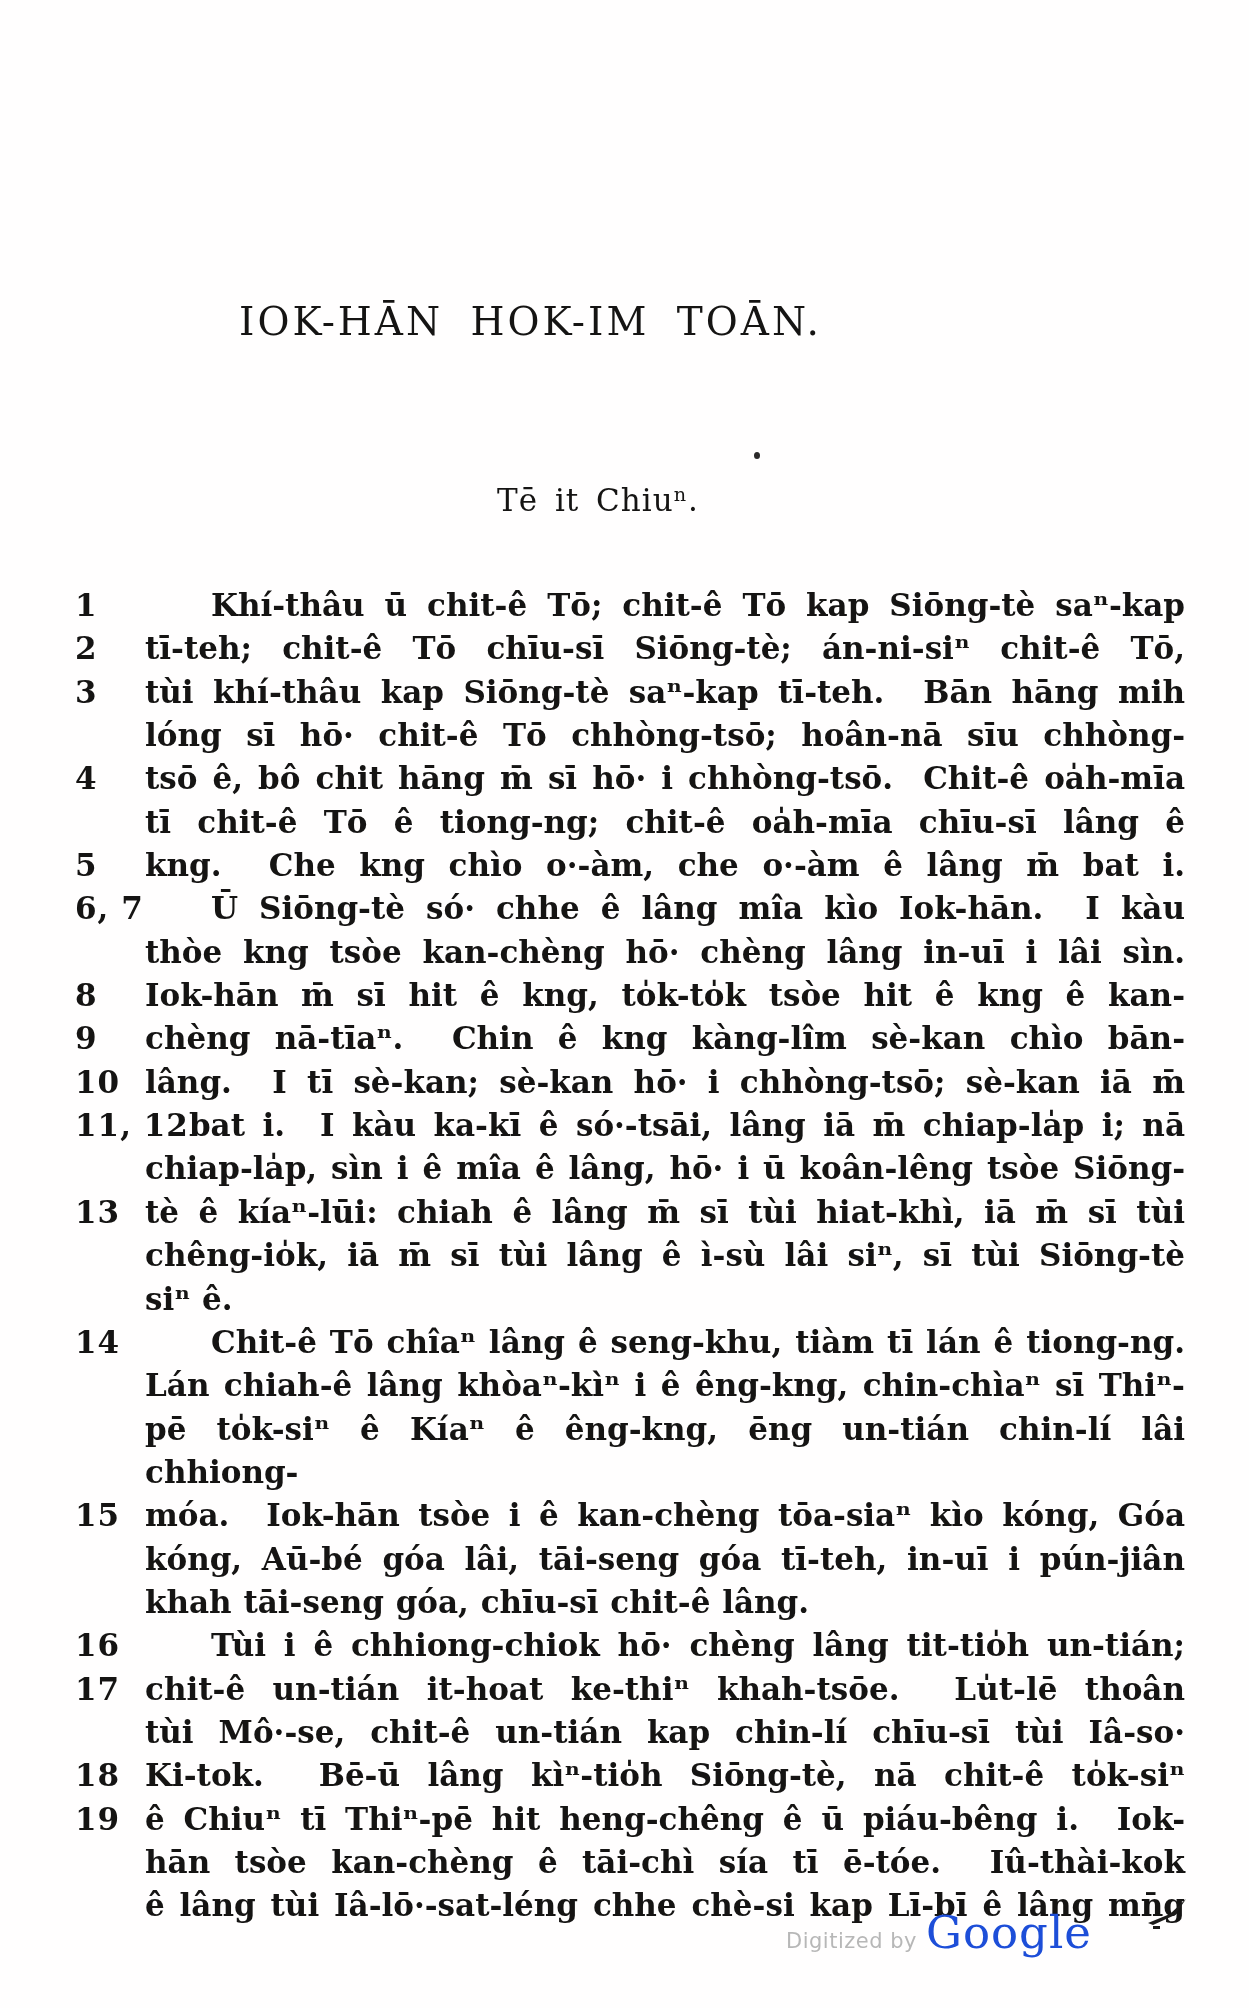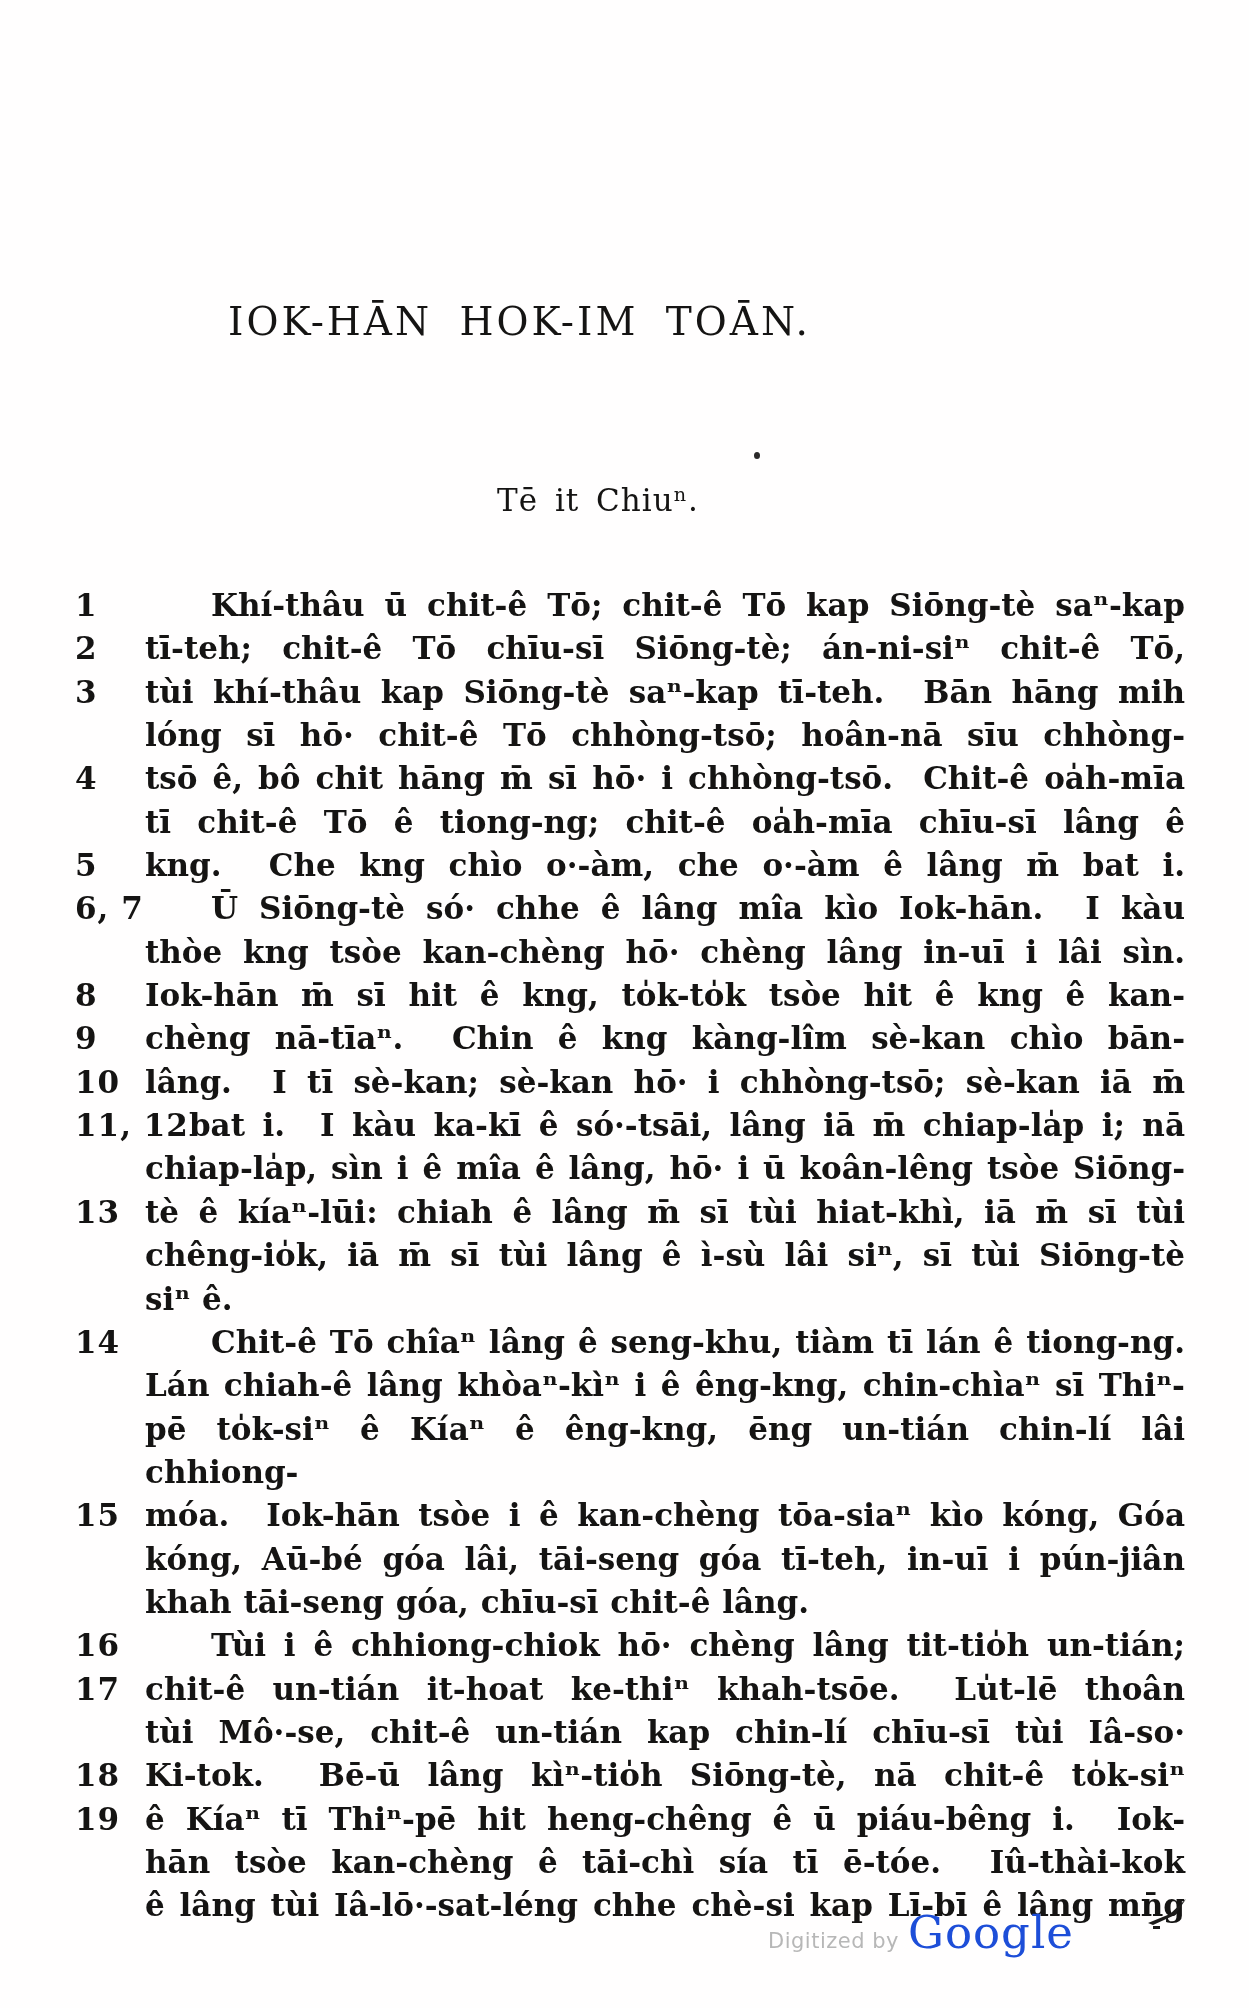--- a/index.html
+++ b/index.html
@@ -5,21 +5,21 @@
   html,body { margin:0; padding:0; background:#ffffff; }
   .page {
     position:relative;
     width:1249px; height:2008px;
     background:#fffefe;
     font-family:"DejaVu Serif", serif;
     color:#151413;
     overflow:hidden;
   }
   .title {
-    position:absolute; left:228px; top:299px; margin:0;
+    position:absolute; left:239px; top:299px; margin:0;
     font-size:39px; font-weight:normal;
     letter-spacing:3px; word-spacing:12px;
     white-space:nowrap;
   }
   .subtitle {
     position:absolute; left:497px; top:482px; margin:0;
     font-size:31px; font-weight:normal;
     letter-spacing:1px; word-spacing:6px;
     white-space:nowrap;
   }
@@ -39,21 +39,21 @@
   .text {
     flex:1 1 auto;
     text-align:justify; text-align-last:justify;
     white-space:pre-wrap;
     word-spacing:1px;
   }
   .text.short { text-align-last:left; }
   .text.indent { text-indent:66px; }
   .pen-mark { position:absolute; left:1146px; top:1896px; }
   .watermark {
-    position:absolute; left:768px; top:1906px;
+    position:absolute; left:786px; top:1906px;
     display:flex; align-items:baseline;
   }
   .wm-prefix {
     font-family:"DejaVu Sans", sans-serif;
     font-size:21px; color:#b7b7b7; letter-spacing:0.5px;
   }
   .wm-logo {
     font-family:"DejaVu Serif", serif;
     font-size:45px; color:#1d4ed8;
     margin-left:9px; letter-spacing:1px;
@@ -201,21 +201,21 @@
     <span class="text">tùi Mô·-se, chit-ê un-tián kap chin-lí chīu-sī tùi Iâ-so·</span>
   </div>
 
   <div class="line">
     <span class="num">18</span>
     <span class="text">Ki-tok.  Bē-ū lâng kìⁿ-tio̍h Siōng-tè, nā chit-ê to̍k-siⁿ</span>
   </div>
 
   <div class="line">
     <span class="num">19</span>
-    <span class="text">ê Kíaⁿ tī Thiⁿ-pē hit heng-chêng ê ū piáu-bêng i.  Iok-</span>
+    <span class="text">ê Chiuⁿ tī Thiⁿ-pē hit heng-chêng ê ū piáu-bêng i.  Iok-</span>
   </div>
 
   <div class="line">
     <span class="num"></span>
     <span class="text">hān tsòe kan-chèng ê tāi-chì sía tī ē-tóe.  Iû-thài-kok</span>
   </div>
 
   <div class="line">
     <span class="num"></span>
     <span class="text">ê lâng tùi Iâ-lō·-sat-léng chhe chè-si kap Lī-bī ê lâng mn̄g</span>

